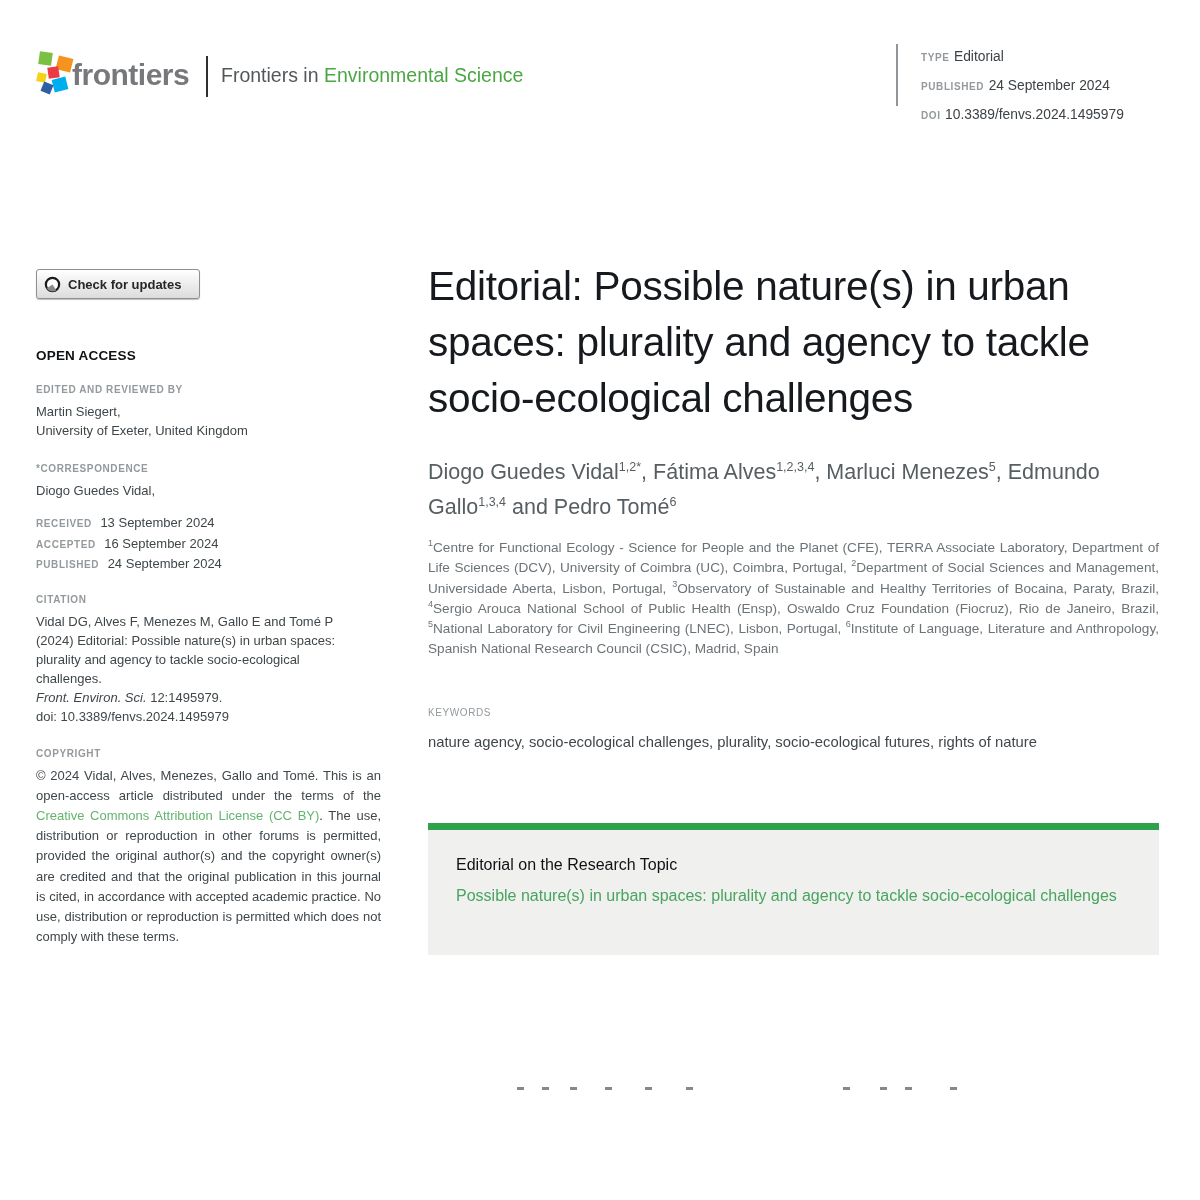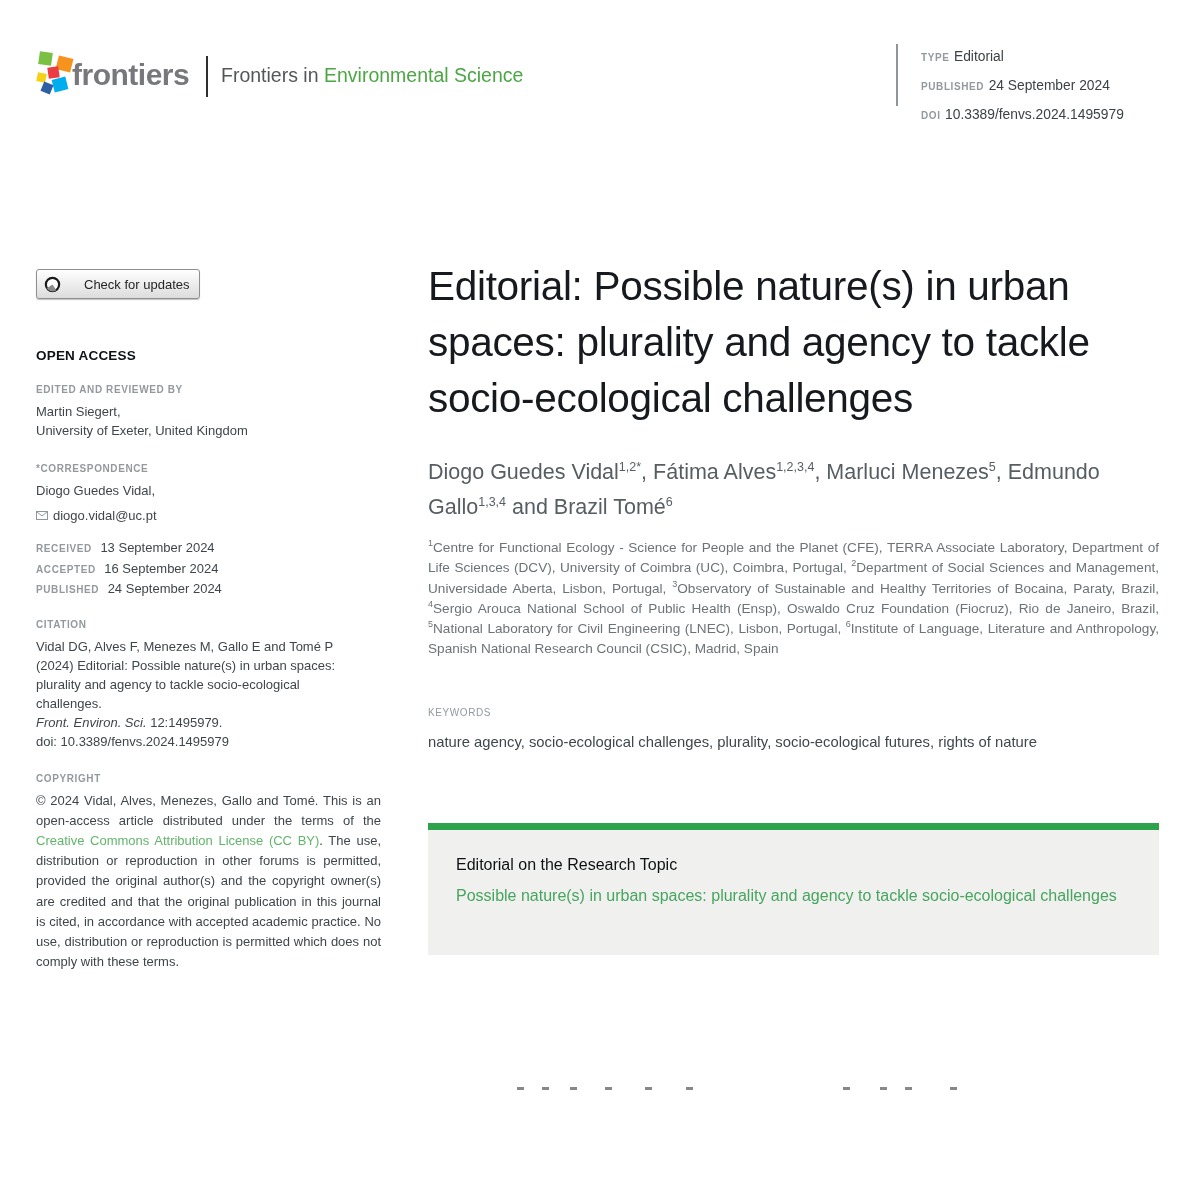--- a/index.html
+++ b/index.html
@@ -51,21 +51,21 @@
 
   .check-btn {
     width: 164px; height: 30px;
     display: flex; align-items: center; gap: 7px;
     padding-left: 7px;
     background: linear-gradient(#ffffff, #dcdcdc);
     border: 1px solid #8f8f8f; border-radius: 3px;
     box-shadow: 0 1px 1px rgba(0,0,0,0.25);
     cursor: pointer;
   }
-  .check-btn span { font-size: 13px; font-weight: 400; color: #262626; margin-left: 16px; }
+  .check-btn span { font-size: 13px; font-weight: 700; color: #262626; }
 
   .open-access { margin-top: 49px; font-size: 13.5px; font-weight: 700; color: #0f1215; letter-spacing: 0.2px; }
 
   .side-label {
     font-size: 10px; color: #93999d; letter-spacing: 0.6px; font-weight: 600; line-height: 12px;
   }
   .side-text { font-size: 13px; color: #3f464a; line-height: 19px; }
 
   .sec-edited { margin-top: 21px; }
   .sec-edited .side-text { margin-top: 6px; }
@@ -183,27 +183,20 @@
       <div class="side-label">EDITED AND REVIEWED BY</div>
       <div class="side-text">
         <span>Martin Siegert,</span><br>
         <span>University of Exeter, United Kingdom</span>
       </div>
     </div>
 
     <div class="sec-corr">
       <div class="side-label">*CORRESPONDENCE</div>
       <div class="side-text">Diogo Guedes Vidal,</div>
-      <div class="side-text email-row">
-        <svg width="12" height="9" viewBox="0 0 12 9">
-          <rect x="0.5" y="0.5" width="11" height="8" fill="none" stroke="#8f979a" stroke-width="1"></rect>
-          <path d="M0.5 0.5 L6 5 L11.5 0.5" fill="none" stroke="#8f979a" stroke-width="1"></path>
-        </svg>
-        <span>diogo.vidal@uc.pt</span>
-      </div>
     </div>
 
     <div class="sec-dates">
       <div class="date-row">
         <span class="side-label">RECEIVED</span>
         <span class="side-text">13 September 2024</span>
       </div>
       <div class="date-row">
         <span class="side-label">ACCEPTED</span>
         <span class="side-text">16 September 2024</span>
@@ -229,21 +222,21 @@
         <span>© 2024 Vidal, Alves, Menezes, Gallo and Tomé. This is an open-access article distributed under the terms of the </span><span class="cc-link">Creative Commons Attribution License (CC BY)</span><span>. The use, distribution or reproduction in other forums is permitted, provided the original author(s) and the copyright owner(s) are credited and that the original publication in this journal is cited, in accordance with accepted academic practice. No use, distribution or reproduction is permitted which does not comply with these terms.</span>
       </div>
     </div>
   </div>
 
   <div class="main">
 
     <h1 class="title">Editorial: Possible nature(s) in urban spaces: plurality and agency to tackle socio-ecological challenges</h1>
 
     <div class="authors">
-      <span>Diogo Guedes Vidal</span><sup>1,2*</sup><span>, </span><span>Fátima Alves</span><sup>1,2,3,4</sup><span>, </span><span>Marluci Menezes</span><sup>5</sup><span>, </span><span>Edmundo Gallo</span><sup>1,3,4</sup><span> and </span><span>Brazil Tomé</span><sup>6</sup>
+      <span>Diogo Guedes Vidal</span><sup>1,2*</sup><span>, </span><span>Fátima Alves</span><sup>1,2,3,4</sup><span>, </span><span>Marluci Menezes</span><sup>5</sup><span>, </span><span>Edmundo Gallo</span><sup>1,3,4</sup><span> and </span><span>Pedro Tomé</span><sup>6</sup>
     </div>
 
     <div class="affiliations">
       <sup>1</sup><span>Centre for Functional Ecology - Science for People and the Planet (CFE), TERRA Associate Laboratory, Department of Life Sciences (DCV), University of Coimbra (UC), Coimbra, Portugal, </span><sup>2</sup><span>Department of Social Sciences and Management, Universidade Aberta, Lisbon, Portugal, </span><sup>3</sup><span>Observatory of Sustainable and Healthy Territories of Bocaina, Paraty, Brazil, </span><sup>4</sup><span>Sergio Arouca National School of Public Health (Ensp), Oswaldo Cruz Foundation (Fiocruz), Rio de Janeiro, Brazil, </span><sup>5</sup><span>National Laboratory for Civil Engineering (LNEC), Lisbon, Portugal, </span><sup>6</sup><span>Institute of Language, Literature and Anthropology, Spanish National Research Council (CSIC), Madrid, Spain</span>
     </div>
 
     <div class="keywords-label">KEYWORDS</div>
     <div class="keywords">nature agency, socio-ecological challenges, plurality, socio-ecological futures, rights of nature</div>
 
     <div class="topic-box">

